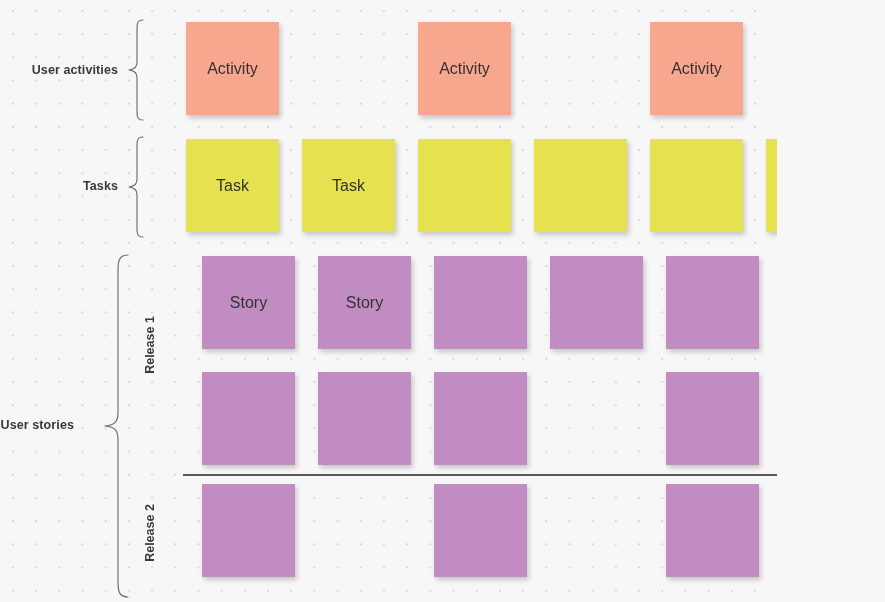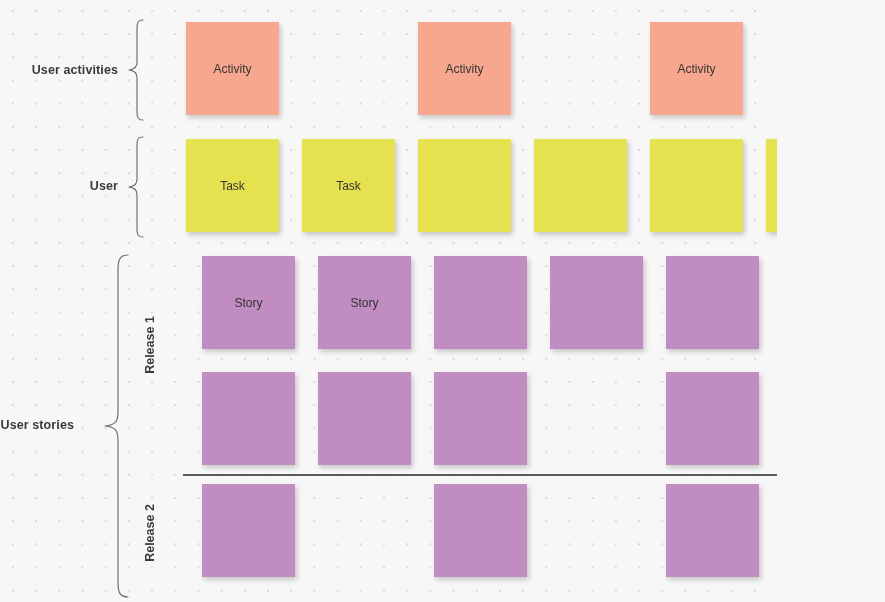--- a/index.html
+++ b/index.html
@@ -63,21 +63,21 @@
   }
 
   
   .card {
     position: absolute;
     width: 93px;
     height: 93px;
     display: flex;
     align-items: center;
     justify-content: center;
-    font-size: 12px;
+    font-size: 16px;
     color: #333333;
     box-shadow: 2px 3px 5px rgba(0, 0, 0, 0.20);
     box-sizing: border-box;
   }
   .card.activity { background-color: #f7a78d; }
   .card.task     { background-color: #e6e24f; }
   .card.story    { background-color: #c08cc2; margin-left: 16px; }
 
   .card-text {
     line-height: 1;
@@ -91,21 +91,21 @@
     border-top: 2px solid #5a5a5a;
   }
 </style>
 </head>
 <body>
 
 <div id="board">
 
   <div class="lane-label" style="left:0px; top:63px; width:118px;">User activities</div>
 
-  <div class="lane-label" style="left:0px; top:179px; width:118px;">User</div>
+  <div class="lane-label" style="left:0px; top:179px; width:118px;">Tasks</div>
 
   <div class="lane-label" style="left:-4px; top:418px; width:78px;">User stories</div>
 
   <svg class="brace" style="left:126px; top:18px;" width="22" height="104" viewBox="0 0 22 104">
     <path d="M17 2
              C 11 2, 11 6, 11 11
              L 11 44
              C 11 49, 9 51, 3 52
              C 9 53, 11 55, 11 60
              L 11 93

